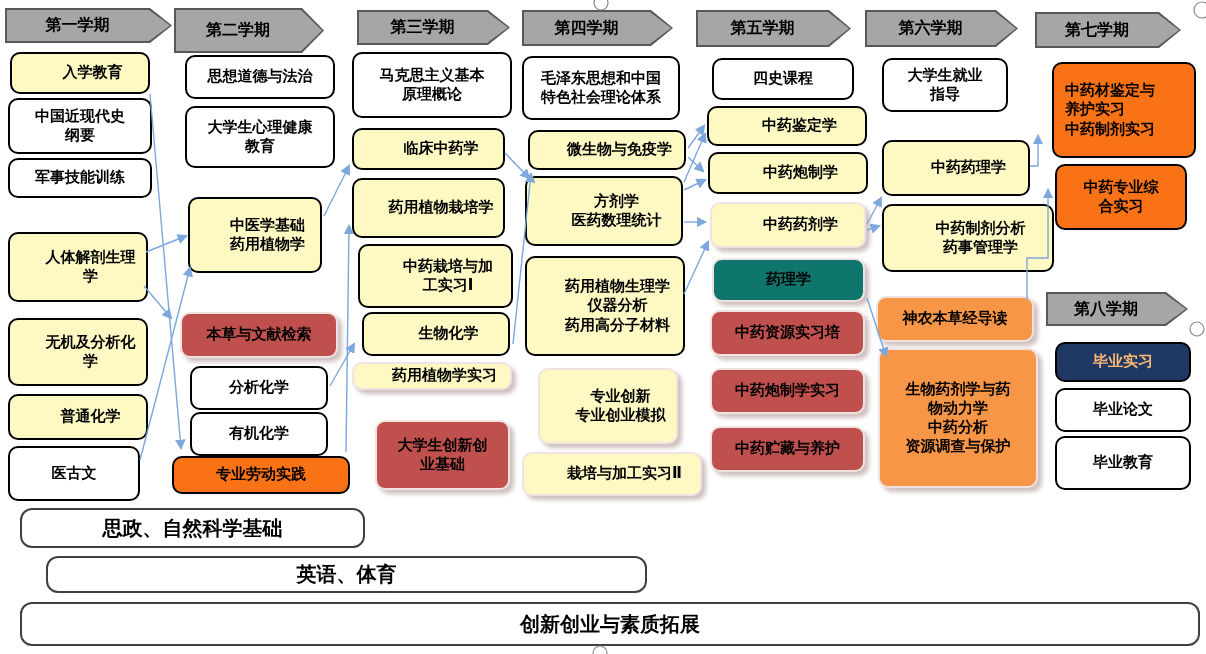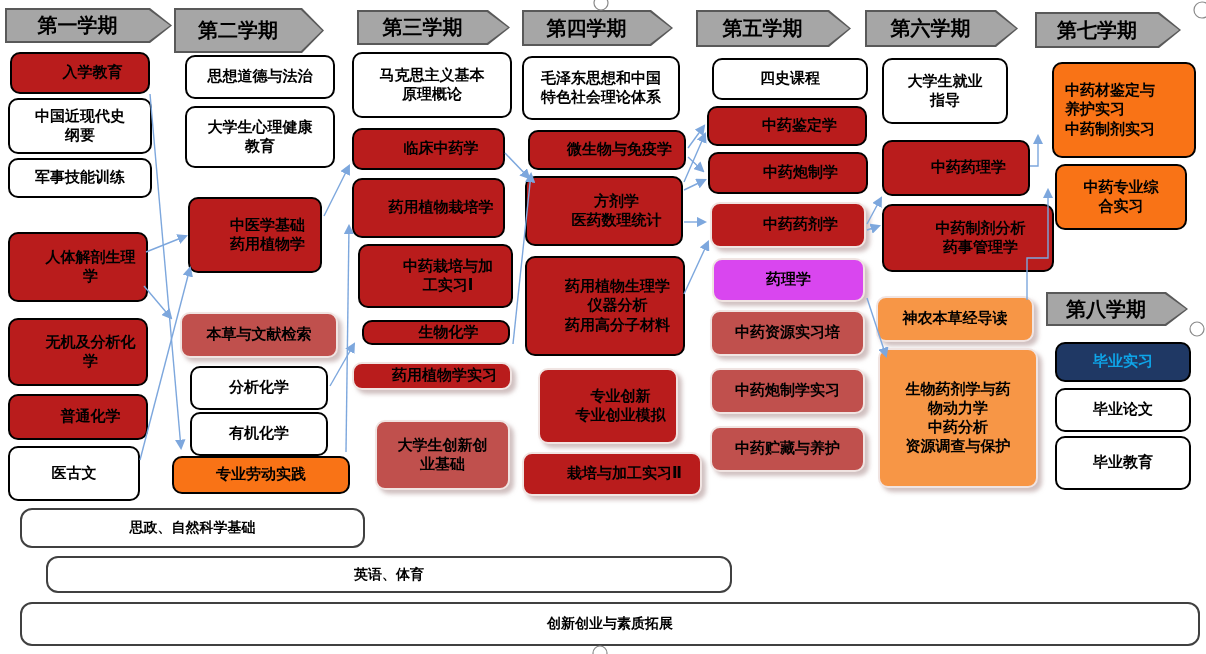--- a/index.html
+++ b/index.html
@@ -11,46 +11,46 @@
   .banner .outer{
     position:absolute;inset:0;background:#595959;
     clip-path:polygon(0 0,calc(100% - 22px) 0,100% 50%,calc(100% - 22px) 100%,0 100%);
   }
   .banner .inner{
     position:absolute;inset:2px;background:#a6a6a6;
     clip-path:polygon(0 0,calc(100% - 21px) 0,100% 50%,calc(100% - 21px) 100%,0 100%);
   }
   .banner .lbl{
     position:absolute;inset:0;display:flex;align-items:center;justify-content:center;
-    padding-right:22px;font-weight:bold;font-size:20px;color:#000;
+    padding-right:22px;font-weight:bold;font-size:16px;color:#000;
   }
   .box{
     position:absolute;z-index:2;box-sizing:border-box;
     border:2px solid #000;border-radius:10px;
     display:flex;flex-direction:column;align-items:center;justify-content:center;
     text-align:center;font-weight:bold;font-size:15px;line-height:1.28;color:#000;
     padding:2px 5px;
   }
   .shadowed{
     border:2px solid #f0e4e2;
     box-shadow:4px 4px 4px rgba(170,140,140,.55);
   }
   .a-left{align-items:flex-start;text-align:left;padding-left:11px;}
   .bar{
     position:absolute;z-index:1;box-sizing:border-box;background:#fff;
     border:2px solid #404040;border-radius:12px;
     display:flex;align-items:center;justify-content:center;
-    font-weight:bold;font-size:14px;color:#000;
-  }
-  .f-green{background:#b91c1c;padding-left:30px;}
-  .f-lgreen{background:#d946ef;}
+    font-weight:bold;font-size:20px;color:#000;
+  }
+  .f-green{background:#fef9c3;padding-left:30px;}
+  .f-lgreen{background:#0f766e;}
   .f-red{background:#C0504D;}
   .f-orange{background:#F79646;}
   .f-yellow{background:#f97316;}
-  .f-navy{background:#1F3864;color:#0ea5e9;}
+  .f-navy{background:#1F3864;color:#fdba74;}
   .f-white{background:#ffffff;}
   #arrow-layer{position:absolute;inset:0;z-index:5;pointer-events:none;}
 </style>
 </head>
 <body>
 
 <div class="canvas">
   <div id="banner-layer">
       <div class="banner" style="left: 5px; top: 8px; width: 167px; height: 35px;">
         <div class="outer"></div>
@@ -148,21 +148,21 @@
       <div class="box f-green" style="left: 352px; top: 128px; width: 153px; height: 42px;">
         <div>临床中药学</div>
       </div>
       <div class="box f-green" style="left: 352px; top: 178px; width: 153px; height: 60px;">
         <div>药用植物栽培学</div>
       </div>
       <div class="box f-green" style="left: 358px; top: 244px; width: 155px; height: 64px;">
         <div>中药栽培与加</div>
         <div>工实习Ⅰ</div>
       </div>
-      <div class="box f-green" style="left: 362px; top: 320px; width: 148px; height: 25px;">
+      <div class="box f-green" style="left: 362px; top: 312px; width: 148px; height: 44px;">
         <div>生物化学</div>
       </div>
       <div class="box f-green shadowed" style="left: 352px; top: 362px; width: 160px; height: 28px;">
         <div>药用植物学实习</div>
       </div>
       <div class="box f-red shadowed" style="left: 375px; top: 420px; width: 135px; height: 70px;">
         <div>大学生创新创</div>
         <div>业基础</div>
       </div>
       <div class="box f-white" style="left: 522px; top: 56px; width: 158px; height: 64px;">
@@ -181,21 +181,21 @@
         <div>仪器分析</div>
         <div>药用高分子材料</div>
       </div>
       <div class="box f-green shadowed" style="left: 538px; top: 368px; width: 140px; height: 76px;">
         <div>专业创新</div>
         <div>专业创业模拟</div>
       </div>
       <div class="box f-green shadowed" style="left: 522px; top: 452px; width: 180px; height: 44px;">
         <div>栽培与加工实习Ⅱ</div>
       </div>
-      <div class="box f-white" style="left: 712px; top: 58px; width: 156px; height: 42px;">
+      <div class="box f-white" style="left: 712px; top: 58px; width: 142px; height: 42px;">
         <div>四史课程</div>
       </div>
       <div class="box f-green" style="left: 707px; top: 106px; width: 160px; height: 40px;">
         <div>中药鉴定学</div>
       </div>
       <div class="box f-green" style="left: 708px; top: 152px; width: 160px; height: 42px;">
         <div>中药炮制学</div>
       </div>
       <div class="box f-green shadowed" style="left: 710px; top: 202px; width: 156px; height: 46px;">
         <div>中药药剂学</div>
@@ -205,21 +205,21 @@
       </div>
       <div class="box f-red shadowed" style="left: 710px; top: 310px; width: 155px; height: 46px;">
         <div>中药资源实习培</div>
       </div>
       <div class="box f-red shadowed" style="left: 710px; top: 368px; width: 155px; height: 46px;">
         <div>中药炮制学实习</div>
       </div>
       <div class="box f-red shadowed" style="left: 710px; top: 426px; width: 155px; height: 46px;">
         <div>中药贮藏与养护</div>
       </div>
-      <div class="box f-white" style="left: 882px; top: 58px; width: 126px; height: 66px;">
+      <div class="box f-white" style="left: 882px; top: 58px; width: 126px; height: 54px;">
         <div>大学生就业</div>
         <div>指导</div>
       </div>
       <div class="box f-green" style="left: 882px; top: 140px; width: 148px; height: 56px;">
         <div>中药药理学</div>
       </div>
       <div class="box f-green" style="left: 882px; top: 204px; width: 172px; height: 68px;">
         <div>中药制剂分析</div>
         <div>药事管理学</div>
       </div>
@@ -248,21 +248,21 @@
         <div>毕业论文</div>
       </div>
       <div class="box f-white" style="left: 1055px; top: 436px; width: 136px; height: 54px;">
         <div>毕业教育</div>
       </div>
     </div>
   <div id="bar-layer">
       <div class="bar" style="left: 20px; top: 508px; width: 345px; height: 40px;">
         <span>思政、自然科学基础</span>
       </div>
-      <div class="bar" style="left: 46px; top: 556px; width: 686px; height: 37px; text-align: right;">
+      <div class="bar" style="left: 46px; top: 556px; width: 601px; height: 37px; text-align: right;">
         <span>英语、体育</span>
       </div>
       <div class="bar" style="left: 20px; top: 602px; width: 1180px; height: 44px;">
         <span>创新创业与素质拓展</span>
       </div>
     </div>
   <svg id="arrow-layer" width="1206" height="654" viewBox="0 0 1206 654">
     <defs>
       <marker id="ah" viewBox="0 0 10 10" refX="8" refY="5" markerWidth="7.5" markerHeight="7.5" orient="auto-start-reverse">
         <path d="M0,0 L10,5 L0,10 z" fill="#7DA7DD"></path>

